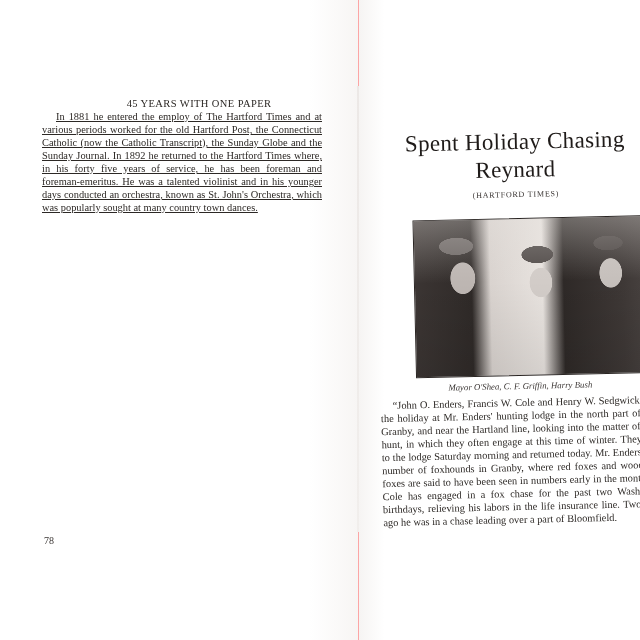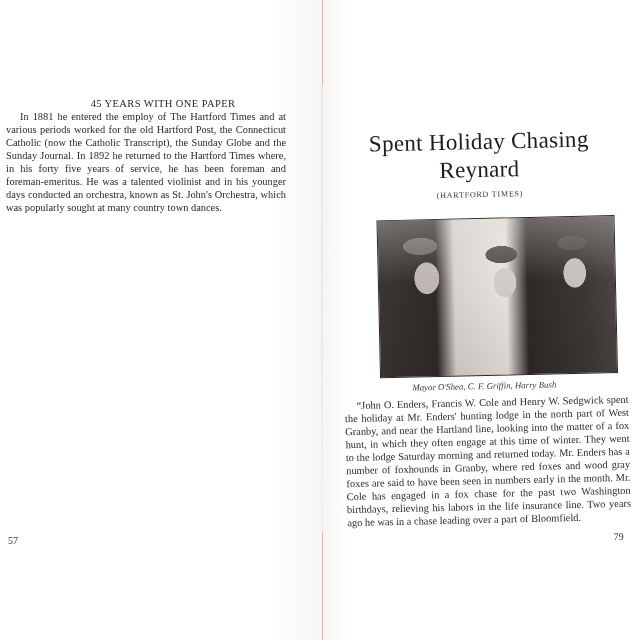--- a/index.html
+++ b/index.html
@@ -3,21 +3,21 @@
   <meta charset="utf-8">
   <style>
     html, body { margin: 0; padding: 0; }
     body {
       width: 640px; height: 640px; overflow: hidden;
       background: #ffffff;
       position: relative;
       font-family: "Liberation Serif", "DejaVu Serif", serif;
       color: #2a2624;
     }
-    .spread { position: absolute; inset: 0; background: #fca5a5; }
+    .spread { position: absolute; inset: 0; background: #fca5a5; margin-left: 36px; }
     .page-left {
       position: absolute; left: 0; top: 0; width: 322px; height: 640px;
       background: linear-gradient(to right, #ffffff 0%, #ffffff 85%, #f7f5f4 100%);
     }
     .page-right {
       position: absolute; left: 323px; top: 0; width: 317px; height: 640px;
       background: linear-gradient(to right, #f6f4f3 0%, #ffffff 8%, #ffffff 100%);
     }
     .gutter {
       position: absolute; left: 321px; top: 86px; width: 2px; height: 446px;
@@ -25,20 +25,21 @@
     }
     .running-head {
       position: absolute; left: 30px; top: 98px; width: 266px;
       text-align: center; font-size: 10.5px; letter-spacing: 0.4px;
       color: #2c2825;
     }
     .left-body {
       position: absolute; left: 6px; top: 110px; width: 280px;
       font-size: 10.4px; line-height: 13px; text-align: justify;
       color: #2c2825;
+      text-decoration: underline;
     }
     .left-body p { margin: 0; text-indent: 14px; }
     .folio-left {
       position: absolute; left: 8px; top: 535px; font-size: 10px; color: #3a3533;
     }
     .right-inner {
       position: absolute; left: 0; top: 0; width: 317px; height: 640px;
       transform: rotate(-1.3deg); transform-origin: 160px 330px;
     }
     .article-title {
@@ -82,21 +83,21 @@
 </head>
 <body>
 
 <div class="spread">
 
   <div class="page-left">
     <div class="running-head">45 YEARS WITH ONE PAPER</div>
     <div class="left-body">
       <p>In 1881 he entered the employ of The Hartford Times and at various periods worked for the old Hartford Post, the Connecticut Catholic (now the Catholic Transcript), the Sunday Globe and the Sunday Journal. In 1892 he returned to the Hartford Times where, in his forty five years of service, he has been foreman and foreman-emeritus. He was a talented violinist and in his younger days conducted an orchestra, known as St. John's Orchestra, which was popularly sought at many country town dances.</p>
     </div>
-    <div class="folio-left">57</div>
+    <div class="folio-left">78</div>
   </div>
 
   <div class="gutter"></div>
 
   <div class="page-right">
     <div class="right-inner">
       <div class="article-title">Spent Holiday Chasing Reynard</div>
       <div class="source">(HARTFORD TIMES)</div>
       <div class="photo" title="Black-and-white photograph of three men in hats standing outdoors">
         <div class="photo-tint"></div>

